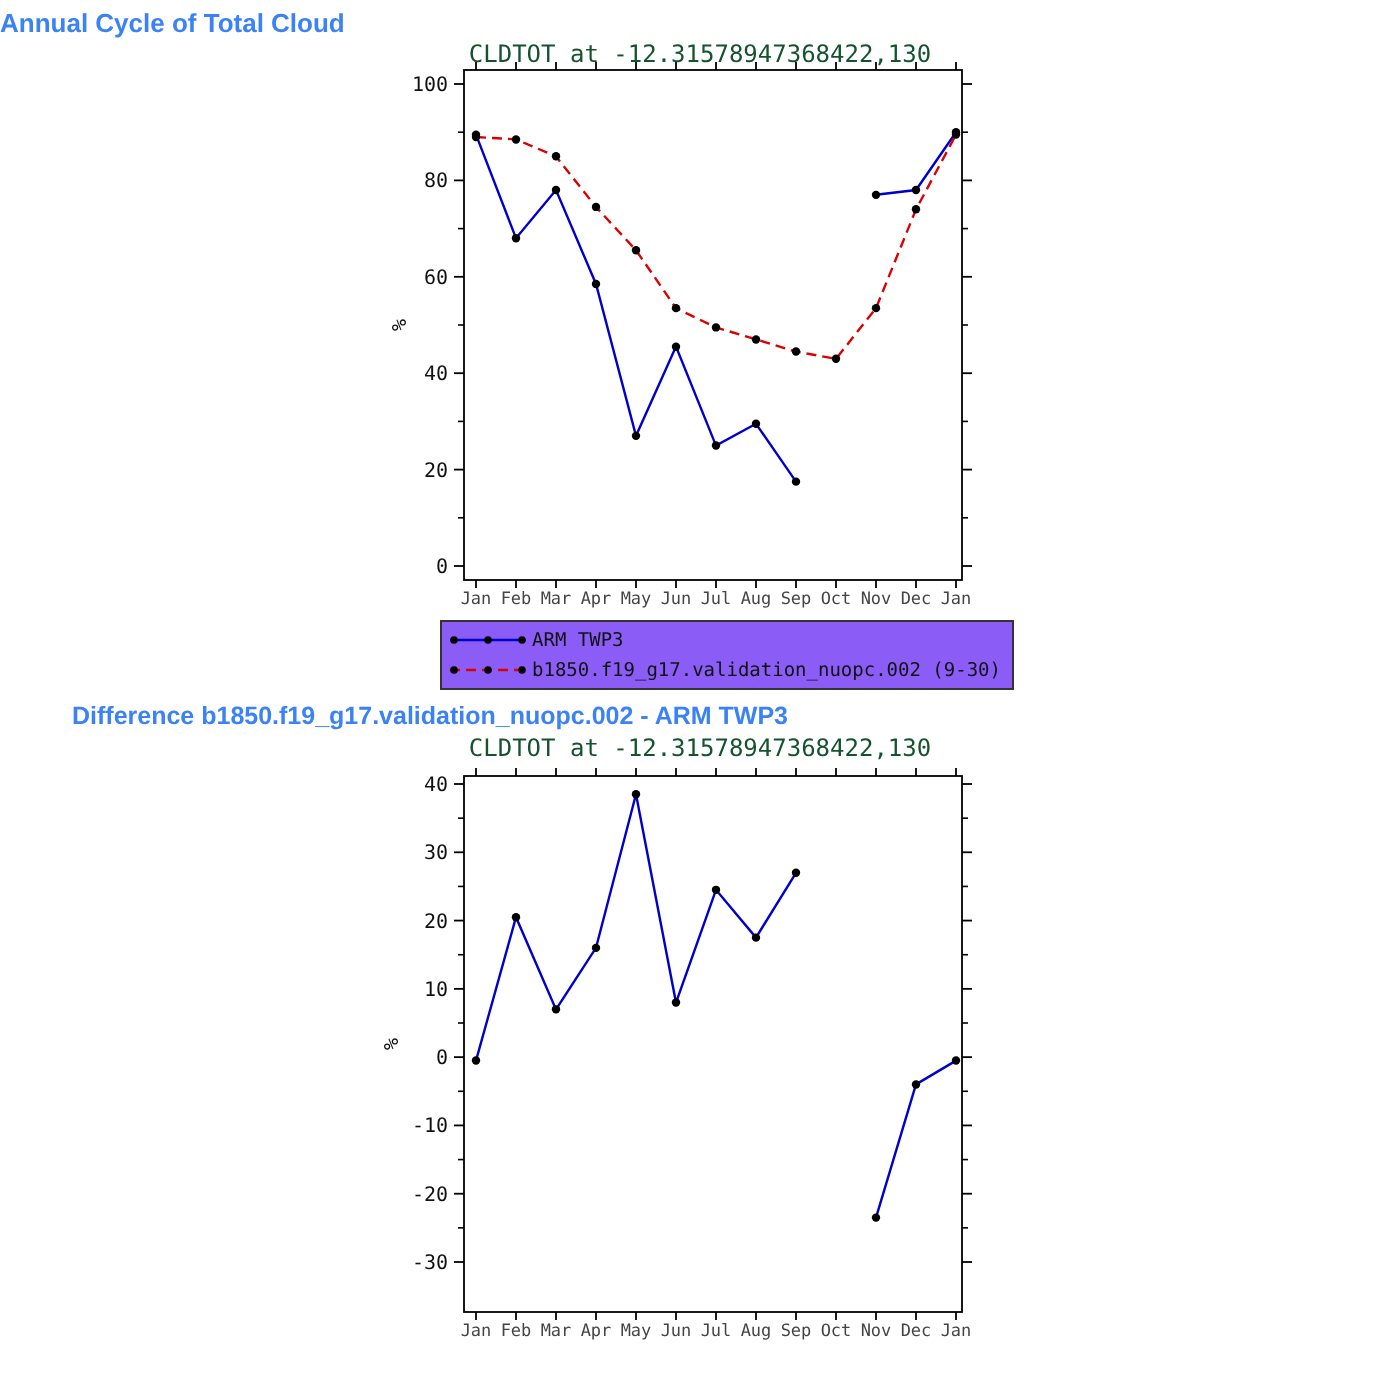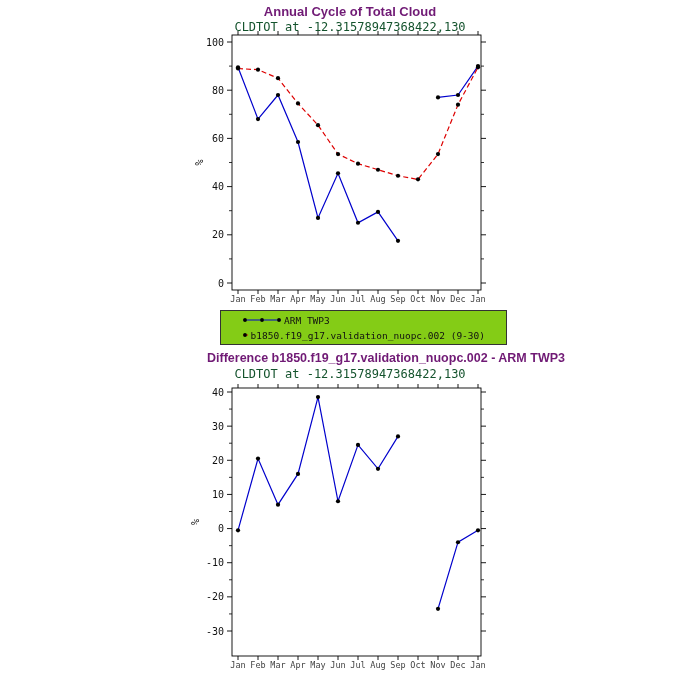--- a/index.html
+++ b/index.html
@@ -1,29 +1,29 @@
 <!DOCTYPE html>
 <html><head>
 <meta charset="utf-8">
 <style>
   * { margin:0; padding:0; box-sizing:border-box; }
   html,body { width:700px; height:700px; background:#ffffff; }
   .page { position:relative; width:700px; height:700px; background:#ffffff; overflow:hidden;
           font-family:"Liberation Sans", sans-serif; }
   #plots { position:absolute; left:0; top:0; }
-  .title { position:absolute; width:100%; text-align:center; font-weight:bold; color:#701a75; }
+  .title { position:absolute; width:100%; text-align:left; font-weight:bold; color:#3b82f6; }
   .t1 { top:4px;  font-size:13px; }
   .t2 { top:351px; font-size:12.5px;margin-left:36px; }
   .subtitle { position:absolute; width:100%; text-align:center; color:#14532d;
               font-family:"DejaVu Sans Mono", monospace; font-size:12px; }
   .s1 { top:20px; }
   .s2 { top:367px; }
   .legend { position:absolute; left:220px; top:310px; width:287px; height:35px;
-            border:1px solid #333; background:#84cc16; display:flex; flex-direction:column;
-            justify-content:center; padding:2px 21px; gap:1px; }
+            border:1px solid #333; background:#8b5cf6; display:flex; flex-direction:column;
+            justify-content:center; padding:2px 3px; gap:1px; }
   .legend-row { display:flex; align-items:center; gap:2px; height:14px; }
   .legend-label { font-family:"DejaVu Sans Mono", monospace; font-size:9.5px; color:#111;
                   white-space:nowrap; }
 </style>
 </head>
 <body>
 
 <div class="page">
 
   <svg id="plots" width="700" height="700">

